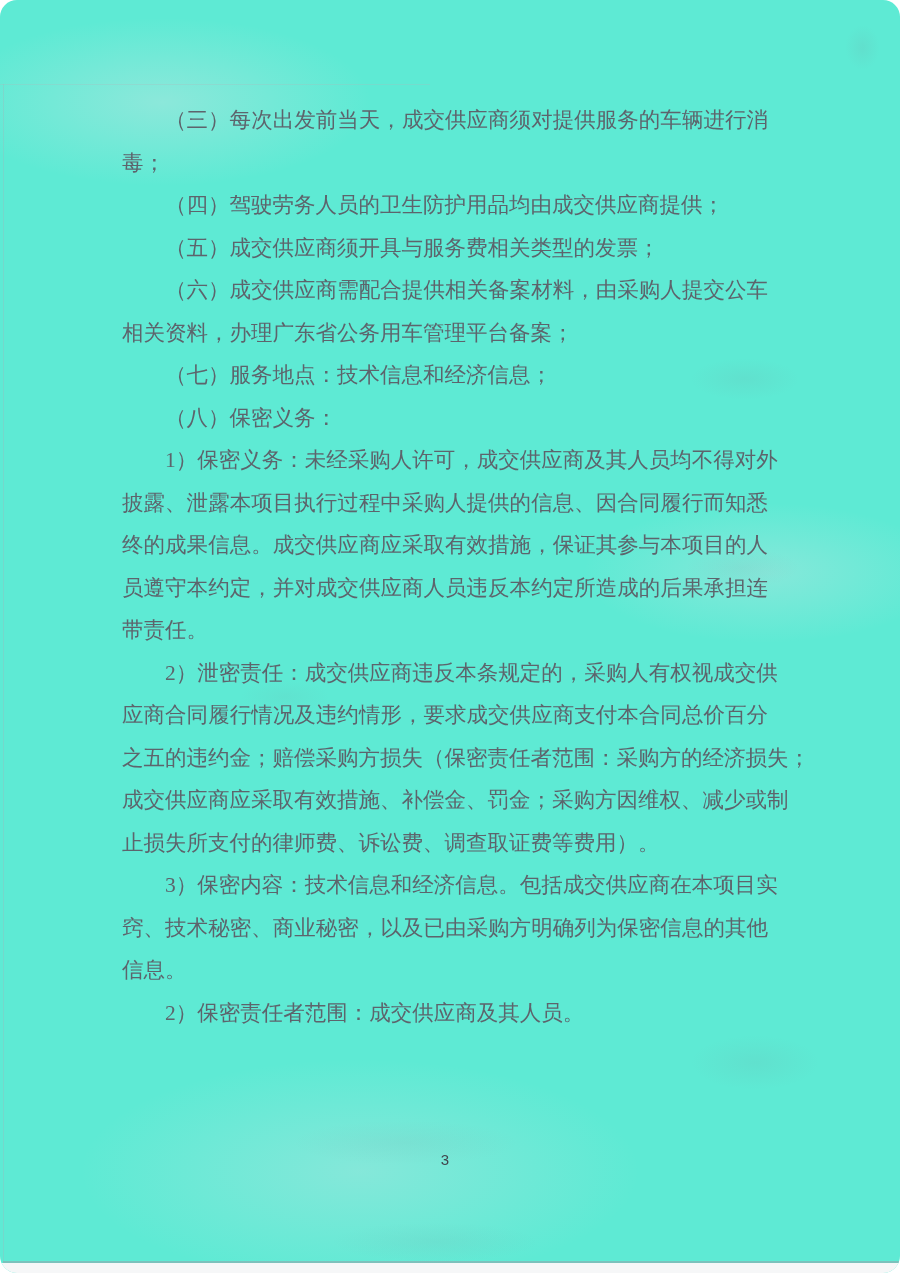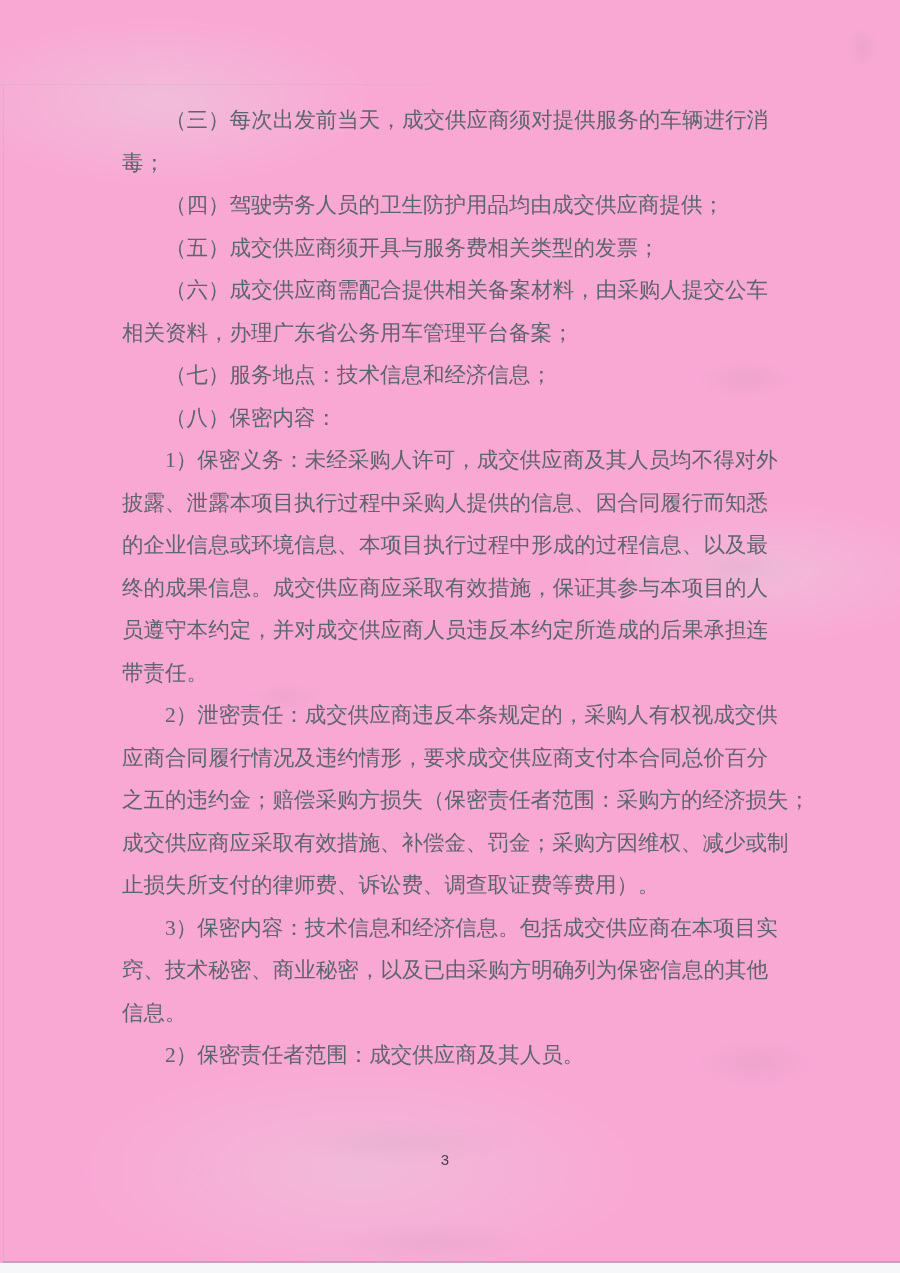--- a/index.html
+++ b/index.html
@@ -5,23 +5,24 @@
 <style>
   html, body {
     margin: 0;
     padding: 0;
     background: #ffffff;
   }
   .page {
     position: relative;
     width: 900px;
     height: 1273px;
-    background: #f9a8d4;
+    background: #5eead4;
     overflow: hidden;
     font-family: "Liberation Serif", "DejaVu Serif", serif;
+    border-radius: 17px;
   }
   
   .page::before {
     content: "";
     position: absolute;
     inset: 0;
     background:
       radial-gradient(ellipse 300px 120px at 18% 8%, rgba(225,228,230,0.35), transparent 70%),
       radial-gradient(ellipse 260px 100px at 85% 45%, rgba(225,228,232,0.30), transparent 70%),
       radial-gradient(ellipse 400px 160px at 40% 92%, rgba(222,226,230,0.30), transparent 70%);
@@ -128,24 +129,23 @@
   <div class="smudge s7"></div>
 
   <div class="text-block">
     <div class="line ind fill">（三）每次出发前当天，成交供应商须对提供服务的车辆进行消</div>
     <div class="line">毒；</div>
     <div class="line ind">（四）驾驶劳务人员的卫生防护用品均由成交供应商提供；</div>
     <div class="line ind">（五）成交供应商须开具与服务费相关类型的发票；</div>
     <div class="line ind fill">（六）成交供应商需配合提供相关备案材料，由采购人提交公车</div>
     <div class="line">相关资料，办理广东省公务用车管理平台备案；</div>
     <div class="line ind">（七）服务地点：技术信息和经济信息；</div>
-    <div class="line ind">（八）保密内容：</div>
+    <div class="line ind">（八）保密义务：</div>
     <div class="line ind fill">1）保密义务：未经采购人许可，成交供应商及其人员均不得对外</div>
     <div class="line fill">披露、泄露本项目执行过程中采购人提供的信息、因合同履行而知悉</div>
-    <div class="line fill">的企业信息或环境信息、本项目执行过程中形成的过程信息、以及最</div>
     <div class="line fill">终的成果信息。成交供应商应采取有效措施，保证其参与本项目的人</div>
     <div class="line fill">员遵守本约定，并对成交供应商人员违反本约定所造成的后果承担连</div>
     <div class="line">带责任。</div>
     <div class="line ind fill">2）泄密责任：成交供应商违反本条规定的，采购人有权视成交供</div>
     <div class="line fill">应商合同履行情况及违约情形，要求成交供应商支付本合同总价百分</div>
     <div class="line">之五的违约金；赔偿采购方损失（保密责任者范围：采购方的经济损失；</div>
     <div class="line fill">成交供应商应采取有效措施、补偿金、罚金；采购方因维权、减少或制</div>
     <div class="line">止损失所支付的律师费、诉讼费、调查取证费等费用）。</div>
     <div class="line ind fill">3）保密内容：技术信息和经济信息。包括成交供应商在本项目实</div>
     <div class="line fill">窍、技术秘密、商业秘密，以及已由采购方明确列为保密信息的其他</div>

